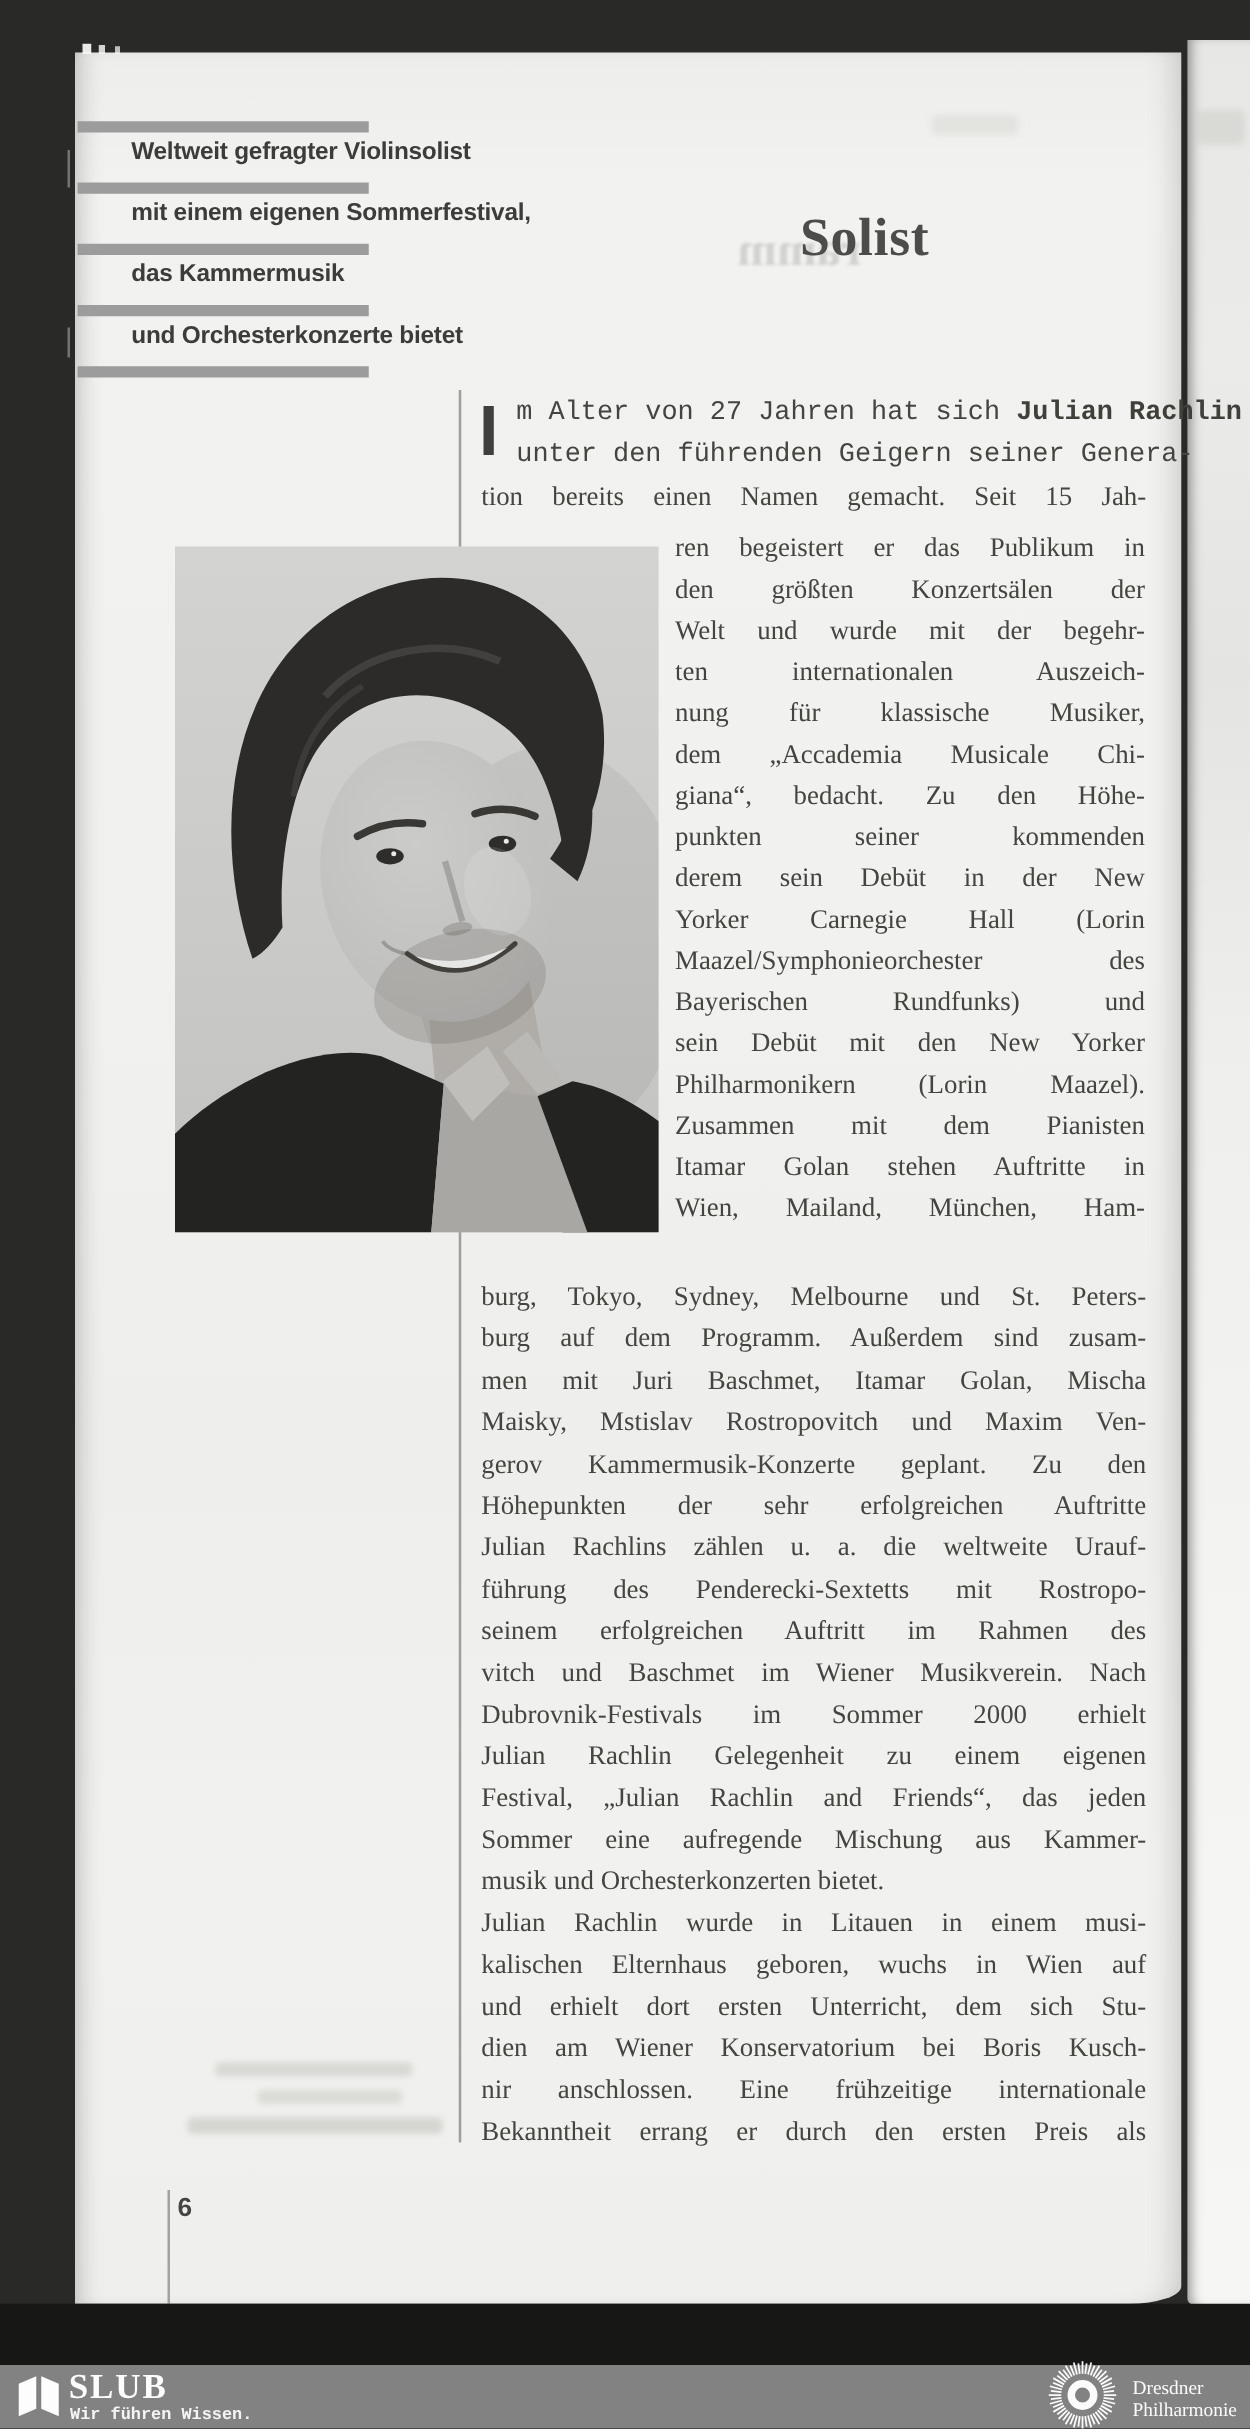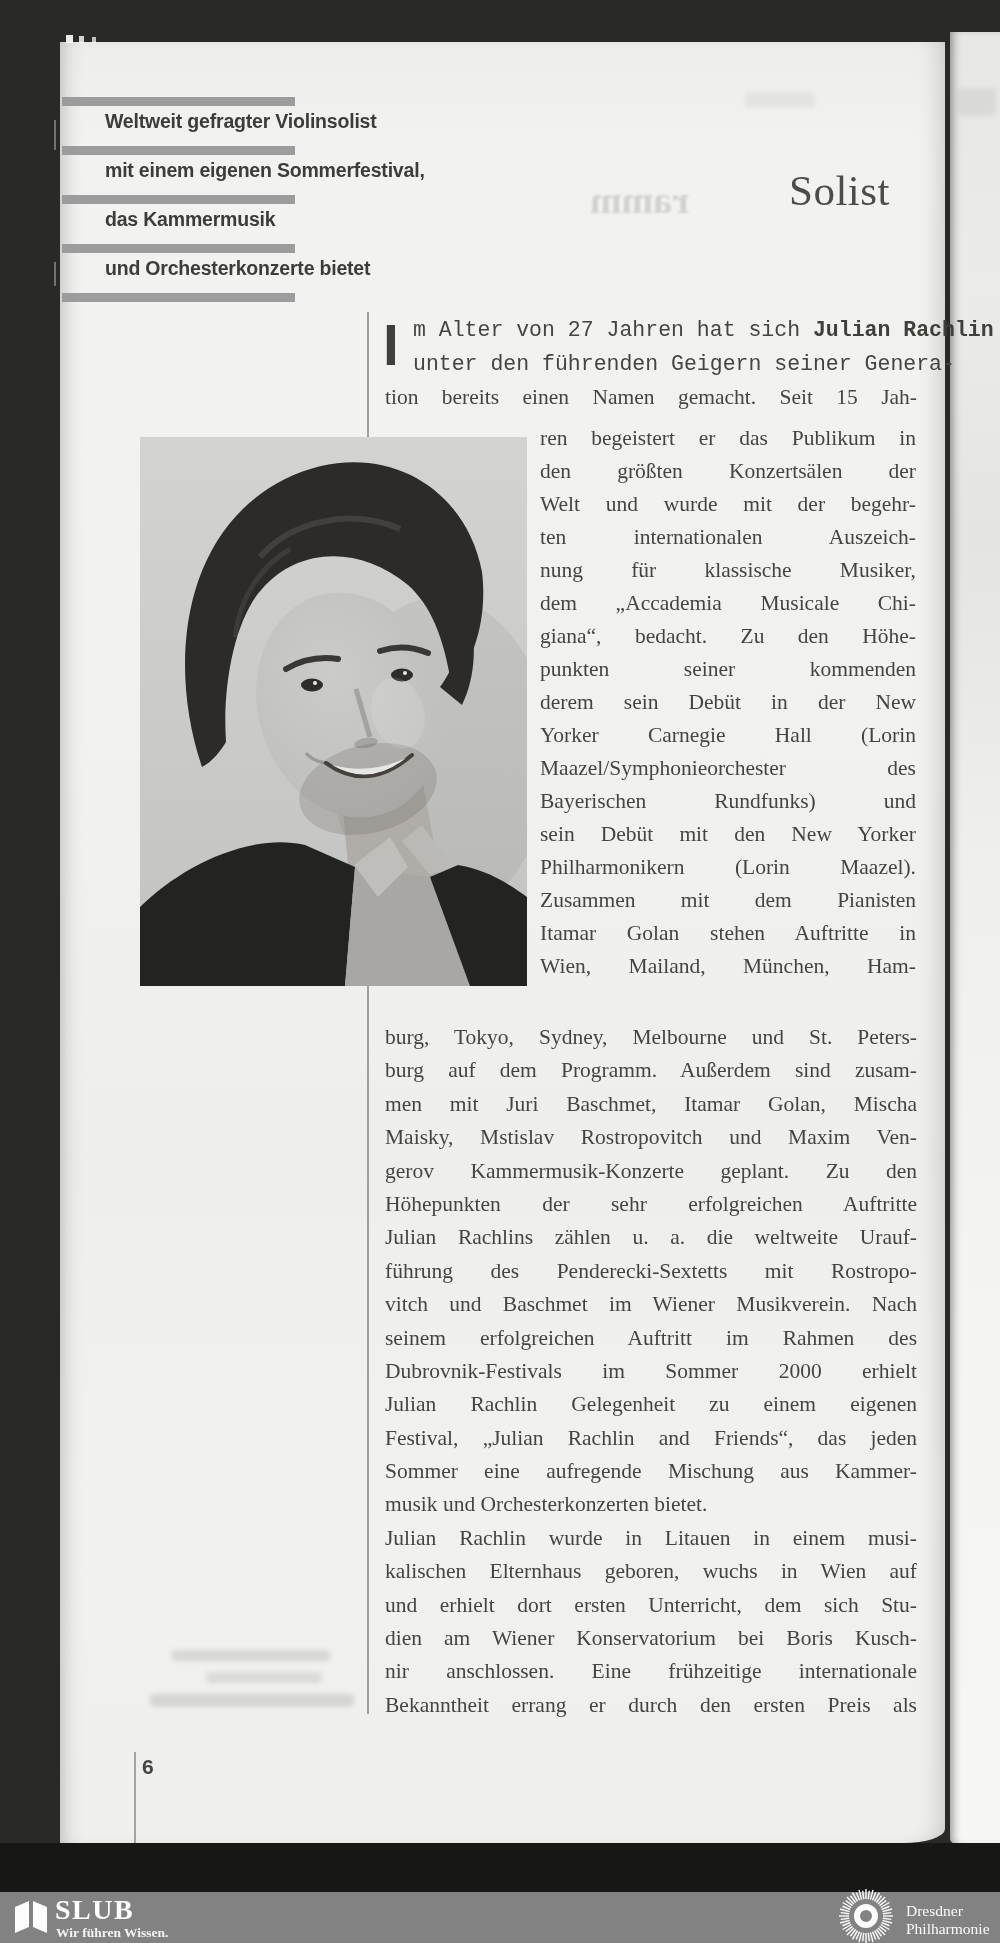--- a/index.html
+++ b/index.html
@@ -20,22 +20,22 @@
   .bottom-black{position:absolute;left:0;top:1843px;width:1000px;height:49px;background:#171716;}
   
   .stripe{position:absolute;left:62px;width:233px;height:9px;background:#9c9c9c;}
   .s1{top:97px}.s2{top:146px}.s3{top:195px}.s4{top:244px}.s5{top:293px}
   .hlines{position:absolute;left:105px;top:0;width:420px;}
   .hline{position:absolute;left:0;height:26px;white-space:nowrap;
          font-family:"Liberation Sans",sans-serif;font-weight:700;font-size:19.5px;
          color:#3c3c3a;letter-spacing:-.2px;}
   .hline:nth-child(1){top:110px}.hline:nth-child(2){top:159px}
   .hline:nth-child(3){top:208px}.hline:nth-child(4){top:257px}
-  .solist{position:absolute;left:640px;top:166px;width:250px;text-align:right;
-          font-size:43px;font-weight:400;color:#4c4c4a;letter-spacing:.5px;}
+  .solist{position:absolute;left:640px;top:166px;width:250px;
+          font-size:43px;font-weight:700;color:#4c4c4a;letter-spacing:.5px;}
   .ghost-heading{position:absolute;left:590px;top:178px;width:180px;text-align:right;
           font-size:38px;font-weight:600;color:#9d9d9b;opacity:.38;
           transform:scaleX(-1);filter:blur(1.2px);}
   
   .col-rule{position:absolute;left:367px;top:312px;width:2px;height:1402px;background:#8f8f8d;opacity:.85;z-index:1;}
   .num-rule{position:absolute;left:134px;top:1752px;width:2px;height:104px;background:#8f8f8d;opacity:.8;}
   .bline{text-align:justify;text-align-last:justify;color:#454540;white-space:nowrap;}
   .no-just{text-align-last:left;}
   .blockA{position:absolute;left:385px;top:314px;width:532px;font-size:21.5px;z-index:2;}
   .blockA .bline{height:33.5px;line-height:33.5px;}
@@ -49,21 +49,21 @@
   .blockC .bline{height:33.4px;line-height:33.4px;}
   .photo{position:absolute;left:140px;top:437px;width:387px;height:549px;z-index:3;}
   .page-number{position:absolute;left:142px;top:1755px;font-family:"Liberation Sans",sans-serif;
                font-weight:700;font-size:21px;color:#454543;}
   .ghost-bar{position:absolute;background:#97978f;filter:blur(2.6px);border-radius:4px;}
   
   .footer-bar{position:absolute;left:0;top:1892px;width:1000px;height:51px;background:#828282;}
   .slub-book{position:absolute;left:13px;top:1898px;}
   .slub-word{position:absolute;left:55px;top:1894px;font-weight:700;font-size:28px;
              letter-spacing:1.5px;color:#fdfdfd;}
-  .slub-tag{position:absolute;left:56px;top:1925px;font-family:Liberation Serif, serif;
+  .slub-tag{position:absolute;left:56px;top:1925px;font-family:Liberation Mono, monospace;
             font-weight:700;font-size:13.5px;color:#f4f4f4;}
   .sunburst{position:absolute;left:838px;top:1888px;}
   .phil-text{position:absolute;left:906px;top:1902px;color:#fbfbfb;font-size:15.5px;line-height:17.5px;}
 </style>
 </head>
 <body>
 
 <div class="canvas">
 
   <div class="page"></div>
@@ -123,22 +123,22 @@
 
   <div class="blockC">
       <div class="bline">burg, Tokyo, Sydney, Melbourne und St. Peters-</div>
       <div class="bline">burg auf dem Programm. Außerdem sind zusam-</div>
       <div class="bline">men mit Juri Baschmet, Itamar Golan, Mischa</div>
       <div class="bline">Maisky, Mstislav Rostropovitch und Maxim Ven-</div>
       <div class="bline">gerov Kammermusik-Konzerte geplant. Zu den</div>
       <div class="bline">Höhepunkten der sehr erfolgreichen Auftritte</div>
       <div class="bline">Julian Rachlins zählen u. a. die weltweite Urauf-</div>
       <div class="bline">führung des Penderecki-Sextetts mit Rostropo-</div>
+      <div class="bline">seinem erfolgreichen Auftritt im Rahmen des</div>
       <div class="bline">vitch und Baschmet im Wiener Musikverein. Nach</div>
-      <div class="bline">seinem erfolgreichen Auftritt im Rahmen des</div>
       <div class="bline">Dubrovnik-Festivals im Sommer 2000 erhielt</div>
       <div class="bline">Julian Rachlin Gelegenheit zu einem eigenen</div>
       <div class="bline">Festival, „Julian Rachlin and Friends“, das jeden</div>
       <div class="bline">Sommer eine aufregende Mischung aus Kammer-</div>
       <div class="bline no-just">musik und Orchesterkonzerten bietet.</div>
       <div class="bline">Julian Rachlin wurde in Litauen in einem musi-</div>
       <div class="bline">kalischen Elternhaus geboren, wuchs in Wien auf</div>
       <div class="bline">und erhielt dort ersten Unterricht, dem sich Stu-</div>
       <div class="bline">dien am Wiener Konservatorium bei Boris Kusch-</div>
       <div class="bline">nir anschlossen. Eine frühzeitige internationale</div>

